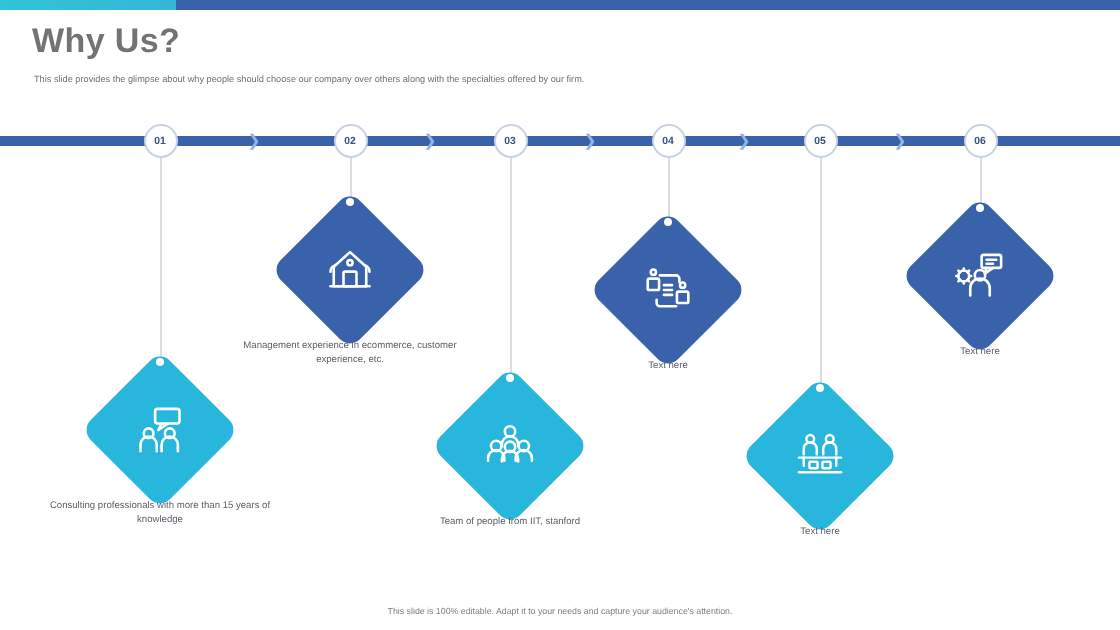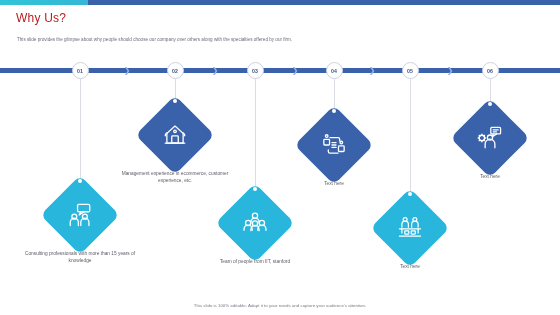--- a/index.html
+++ b/index.html
@@ -37,23 +37,23 @@
     flex: 1;
     height: 100%;
     background: #3a62ab;
   }
 
   
   .title {
     position: absolute;
     left: 16px;
     top: 11px;
-    font-size: 12px;
-    font-weight: normal;
-    color: #b91c1c;
+    font-size: 17px;
+    font-weight: bold;
+    color: #737373;
     letter-spacing: 0.2px;
   }
   .subtitle {
     position: absolute;
     left: 17px;
     top: 36px;
     width: 520px;
     font-size: 4.6px;
     line-height: 7px;
     color: #6c6c78;

